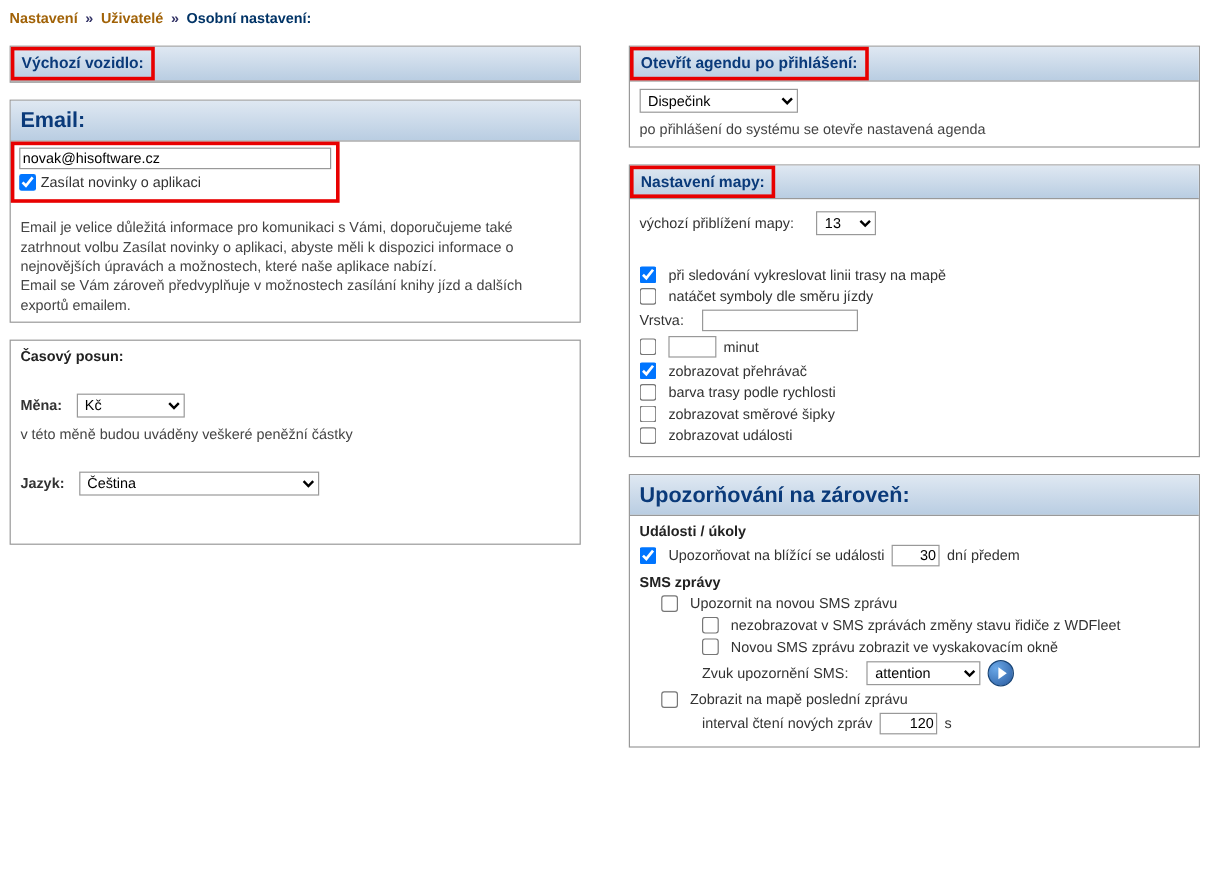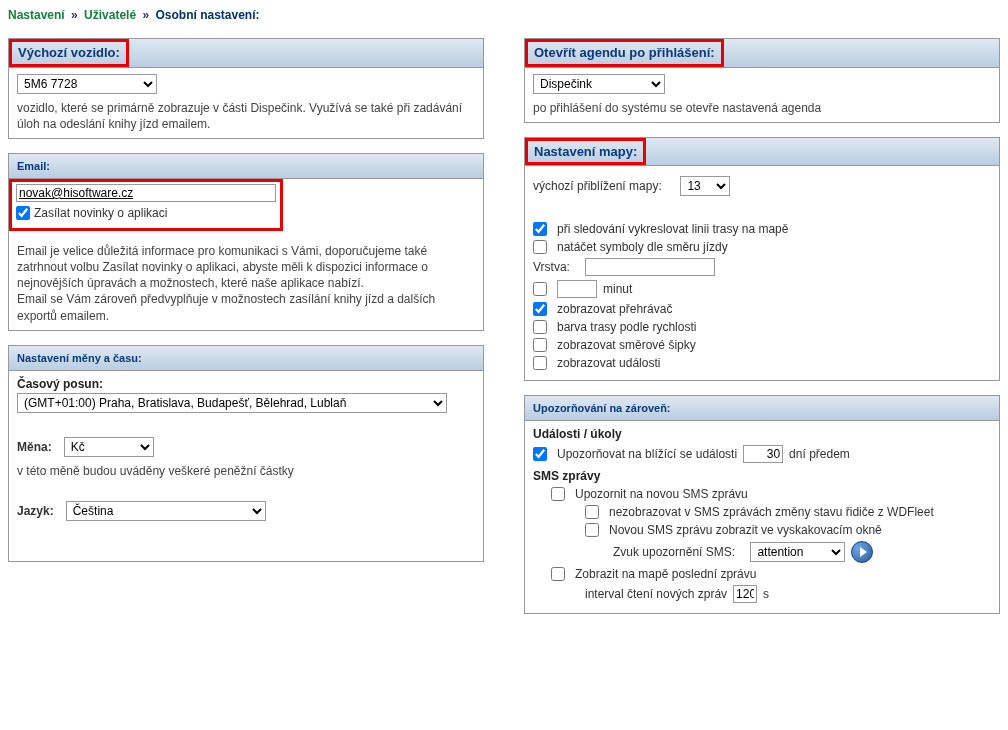--- a/index.html
+++ b/index.html
@@ -10,21 +10,21 @@
     font-size: 12px;
     color: #333;
     background: #fff;
     width: 1008px;
   }
   .breadcrumb {
     margin-bottom: 16px;
     font-size: 12px;
   }
   .breadcrumb a {
-    color: #15803d;
+    color: #a16207;
     font-weight: bold;
     text-decoration: none;
   }
   .breadcrumb .sep { color: #336; font-weight: bold; margin: 0 3px; }
   .breadcrumb .current { color: #003366; font-weight: bold; }
   .columns {
     display: flex;
     gap: 40px;
   }
   .col {
@@ -36,21 +36,21 @@
   .panel {
     border: 1px solid #999;
     background: #fff;
   }
   .panel-header {
     background: linear-gradient(#dfe8f2 0%, #b9cde2 100%);
     border-bottom: 1px solid #999;
     padding: 6px 8px;
     font-weight: bold;
     color: #0a3a7a;
-    font-size: 11px;
+    font-size: 18px;
   }
   .panel-body {
     padding: 6px 8px;
     color: #333;
   }
   .hilite {
     border: 3px solid #e80000;
     display: inline-block;
     line-height: 1.2;
   }
@@ -62,30 +62,30 @@
   .hilite-header .hilite {
     padding: 3px 6px;
   }
   select, input[type="text"] {
     font-family: inherit;
     font-size: 12px;
     padding: 1px 2px;
     border: 1px solid #999;
     background: #fff;
   }
-  input[type="text"].wide { width: 260px; text-decoration: underline; }
+  input[type="text"].wide { width: 260px; }
   .desc { color: #444; margin-top: 6px; line-height: 1.35; }
   .row { margin: 4px 0; display: flex; align-items: center; gap: 6px; flex-wrap: wrap; }
   .row label, .row span { color: #333; }
   .bold { font-weight: bold; color: #222; }
   .label-strong { font-weight: bold; color: #222; margin-right: 6px; }
   input[type="checkbox"] { margin: 0 4px 0 0; width: 14px; height: 14px; vertical-align: middle; }
   .indent { margin-left: 28px; }
   .small-input { width: 40px; text-align: right; }
-  .num-input { width: 24px; text-align: right; }
+  .num-input { width: 48px; text-align: right; }
   .play-btn {
     display:inline-flex;
     align-items:center;
     justify-content:center;
     width:22px;height:22px;
     border-radius:50%;
     background: radial-gradient(circle at 30% 30%, #6aa8e8, #295a9e);
     border: 1px solid #174476;
     cursor:pointer;
   }
@@ -108,52 +108,42 @@
   <span class="current">Osobní nastavení:</span>
 </div>
 
 <div class="columns">
   <div class="col">
 
     <div class="panel">
       <div class="hilite-header">
         <span class="hilite" style="color:#0a3a7a;font-weight:bold;font-size:13px;">Výchozí vozidlo:</span>
       </div>
-      <div class="panel-body">
-        <select style="width:140px;">
-          <option>5M6 7728</option>
-        </select>
-        <div class="desc">vozidlo, které se primárně zobrazuje v části Dispečink. Využívá se také při zadávání úloh na odeslání knihy jízd emailem.</div>
-      </div>
     </div>
 
     <div class="panel">
       <div class="panel-header">Email:</div>
       <div class="panel-body" style="padding:0;">
         <div class="hilite" style="margin:0;padding:2px 4px 4px 4px;">
           <input type="text" class="wide" value="novak@hisoftware.cz" style=""><br>
           <label style="display:inline-flex;align-items:flex-end;margin-top:4px;">
             <input type="checkbox" checked="" style="">
             <span>Zasílat novinky o aplikaci</span>
           </label>
         </div>
         <div style="padding:6px 8px;">
           <div class="desc" style="white-space:pre-line;">Email je velice důležitá informace pro komunikaci s Vámi, doporučujeme také zatrhnout volbu Zasílat novinky o aplikaci, abyste měli k dispozici informace o nejnovějších úpravách a možnostech, které naše aplikace nabízí.
 Email se Vám zároveň předvyplňuje v možnostech zasílání knihy jízd a dalších exportů emailem.</div>
         </div>
       </div>
     </div>
 
     <div class="panel">
-      <div class="panel-header">Nastavení měny a času:</div>
       <div class="panel-body">
         <div class="bold">Časový posun:</div>
-        <select style="width:430px;margin-top:2px;">
-          <option>(GMT+01:00) Praha, Bratislava, Budapešť, Bělehrad, Lublaň</option>
-        </select>
         <div style="height:20px;"></div>
         <div class="row">
           <span class="label-strong">Měna:</span>
           <select style="width:90px;">
             <option>Kč</option>
           </select>
         </div>
         <div class="desc">v této měně budou uváděny veškeré peněžní částky</div>
         <div style="height:18px;"></div>
         <div class="row">
@@ -247,21 +237,21 @@
           <span>Upozornit na novou SMS zprávu</span>
         </div>
         <div class="row" style="margin-left:52px;">
           <input type="checkbox" style="">
           <span>nezobrazovat v SMS zprávách změny stavu řidiče z WDFleet</span>
         </div>
         <div class="row" style="margin-left:52px;">
           <input type="checkbox" style="">
           <span>Novou SMS zprávu zobrazit ve vyskakovacím okně</span>
         </div>
-        <div class="row" style="margin-left:80px;">
+        <div class="row" style="margin-left:52px;">
           <span>Zvuk upozornění SMS:</span>&nbsp;
           <select style="width:95px;">
             <option>attention</option>
           </select>
           <span class="play-btn">
             <span class="tri"></span>
           </span>
         </div>
         <div class="row indent" style="margin-left:18px;">
           <input type="checkbox" style="">

